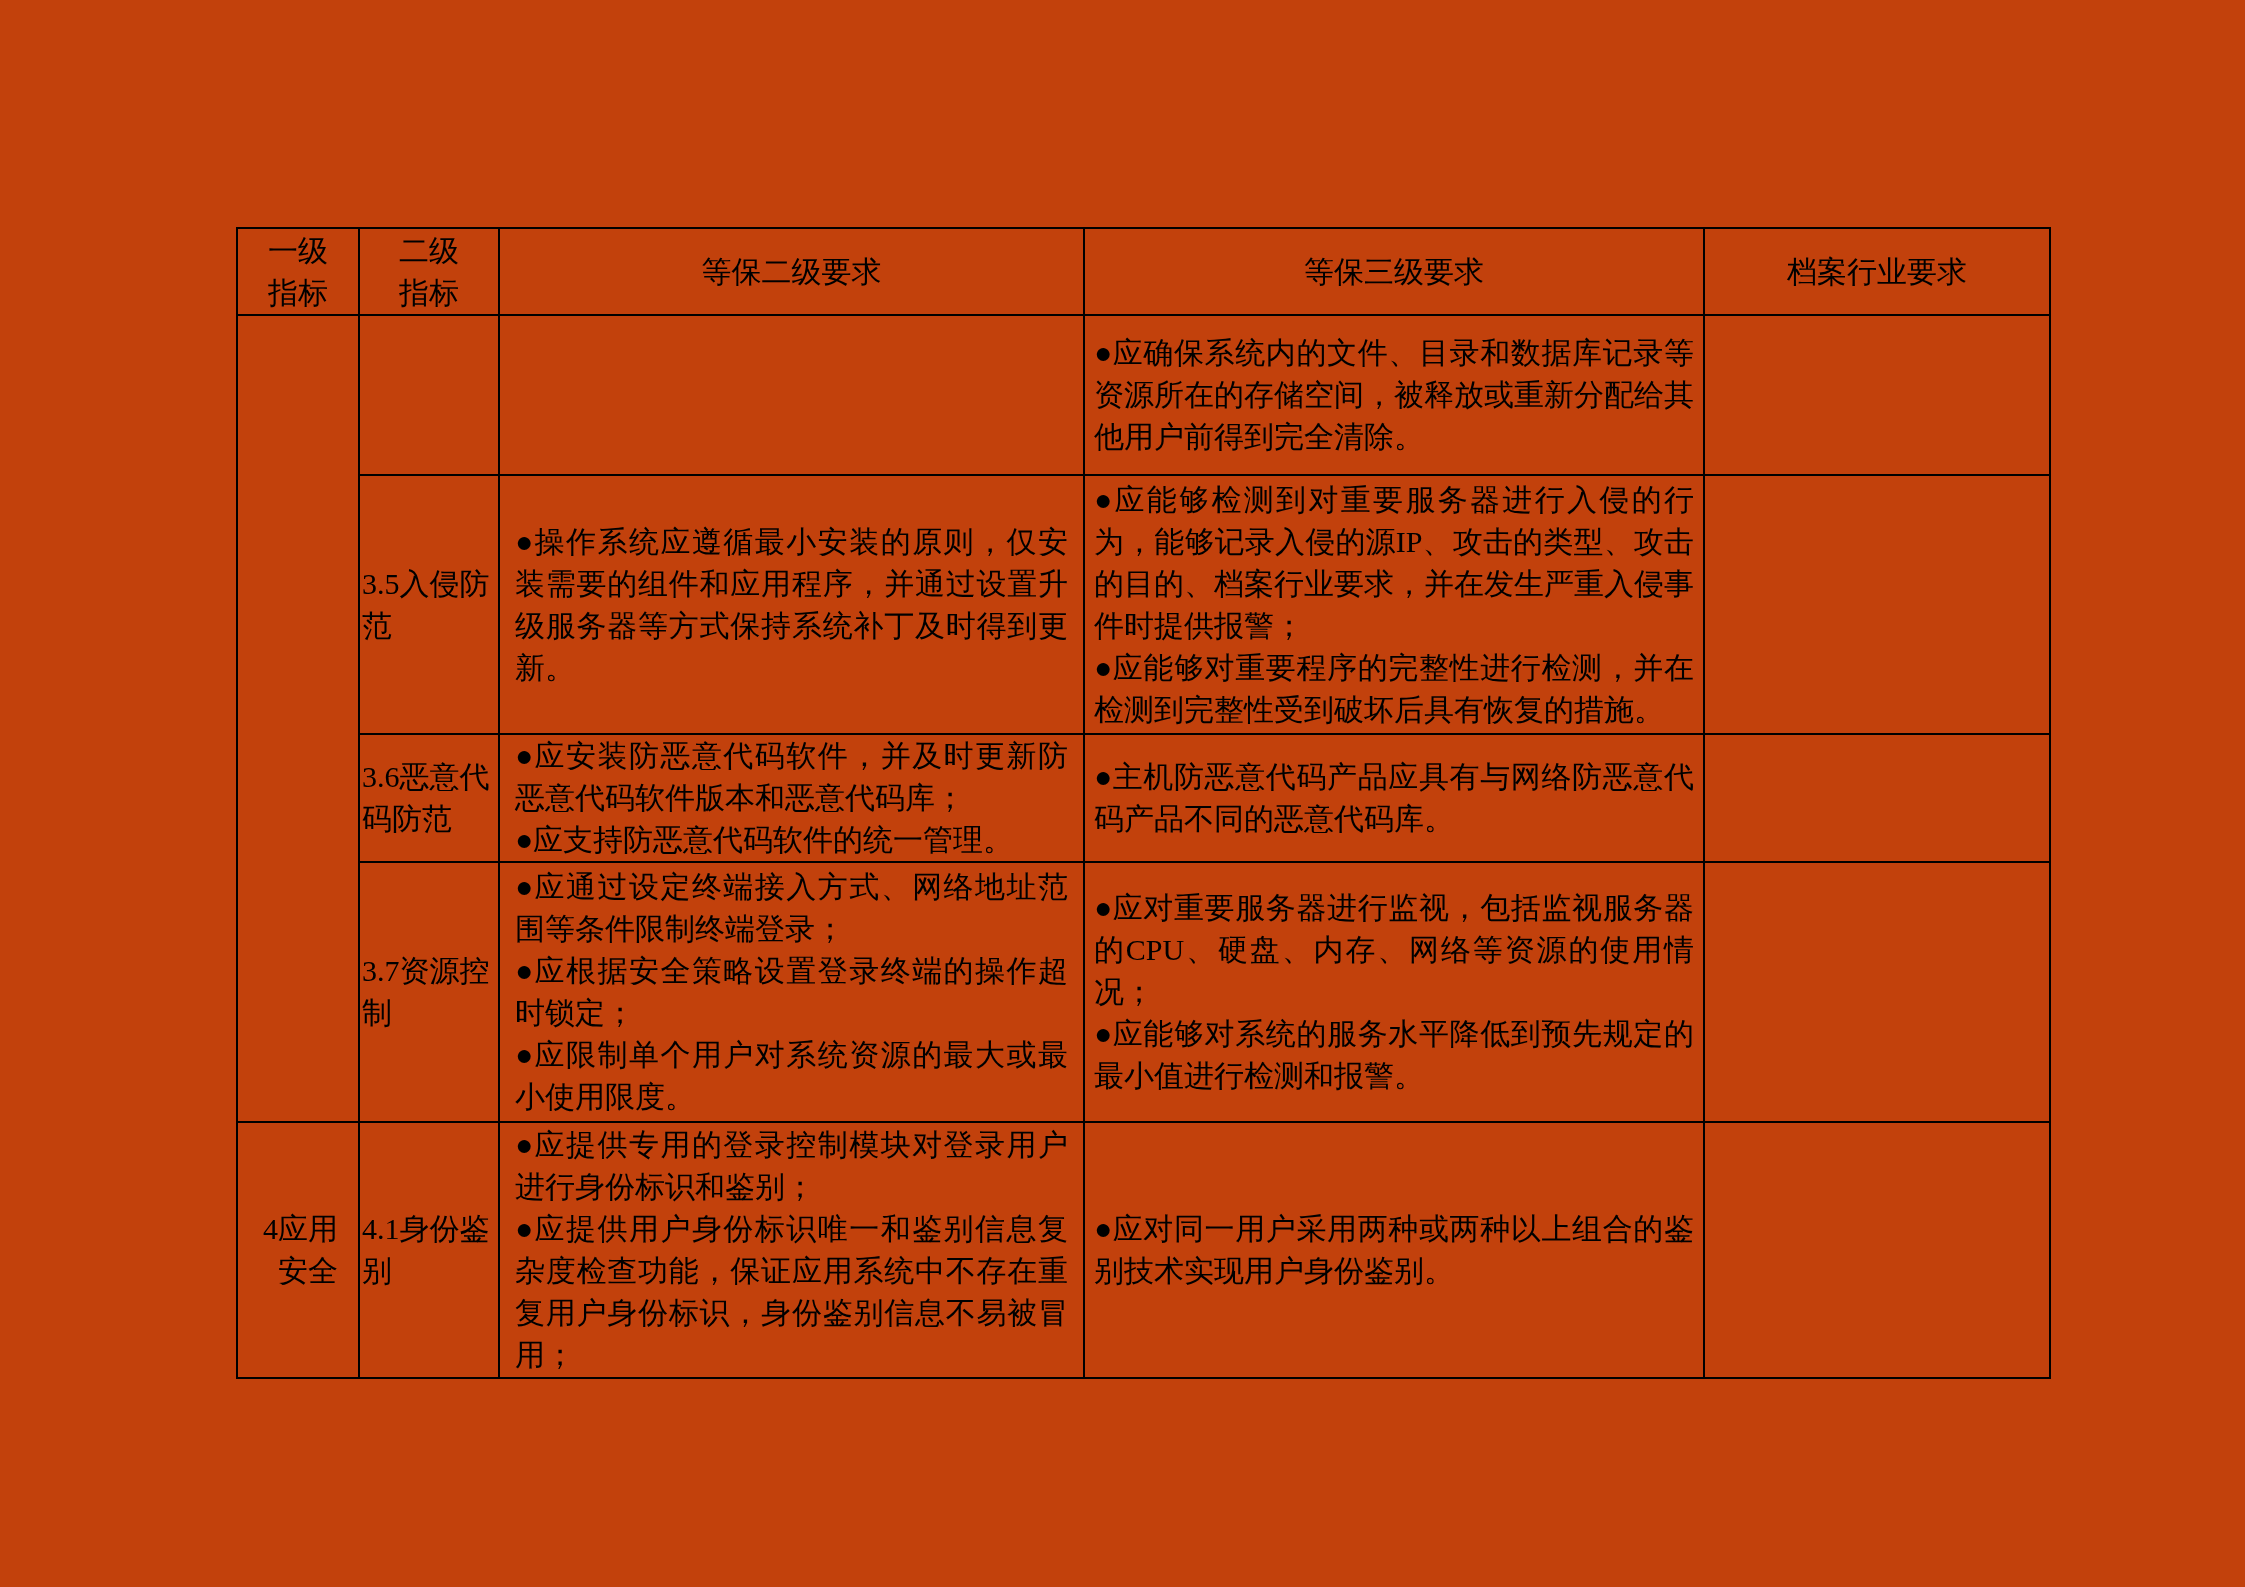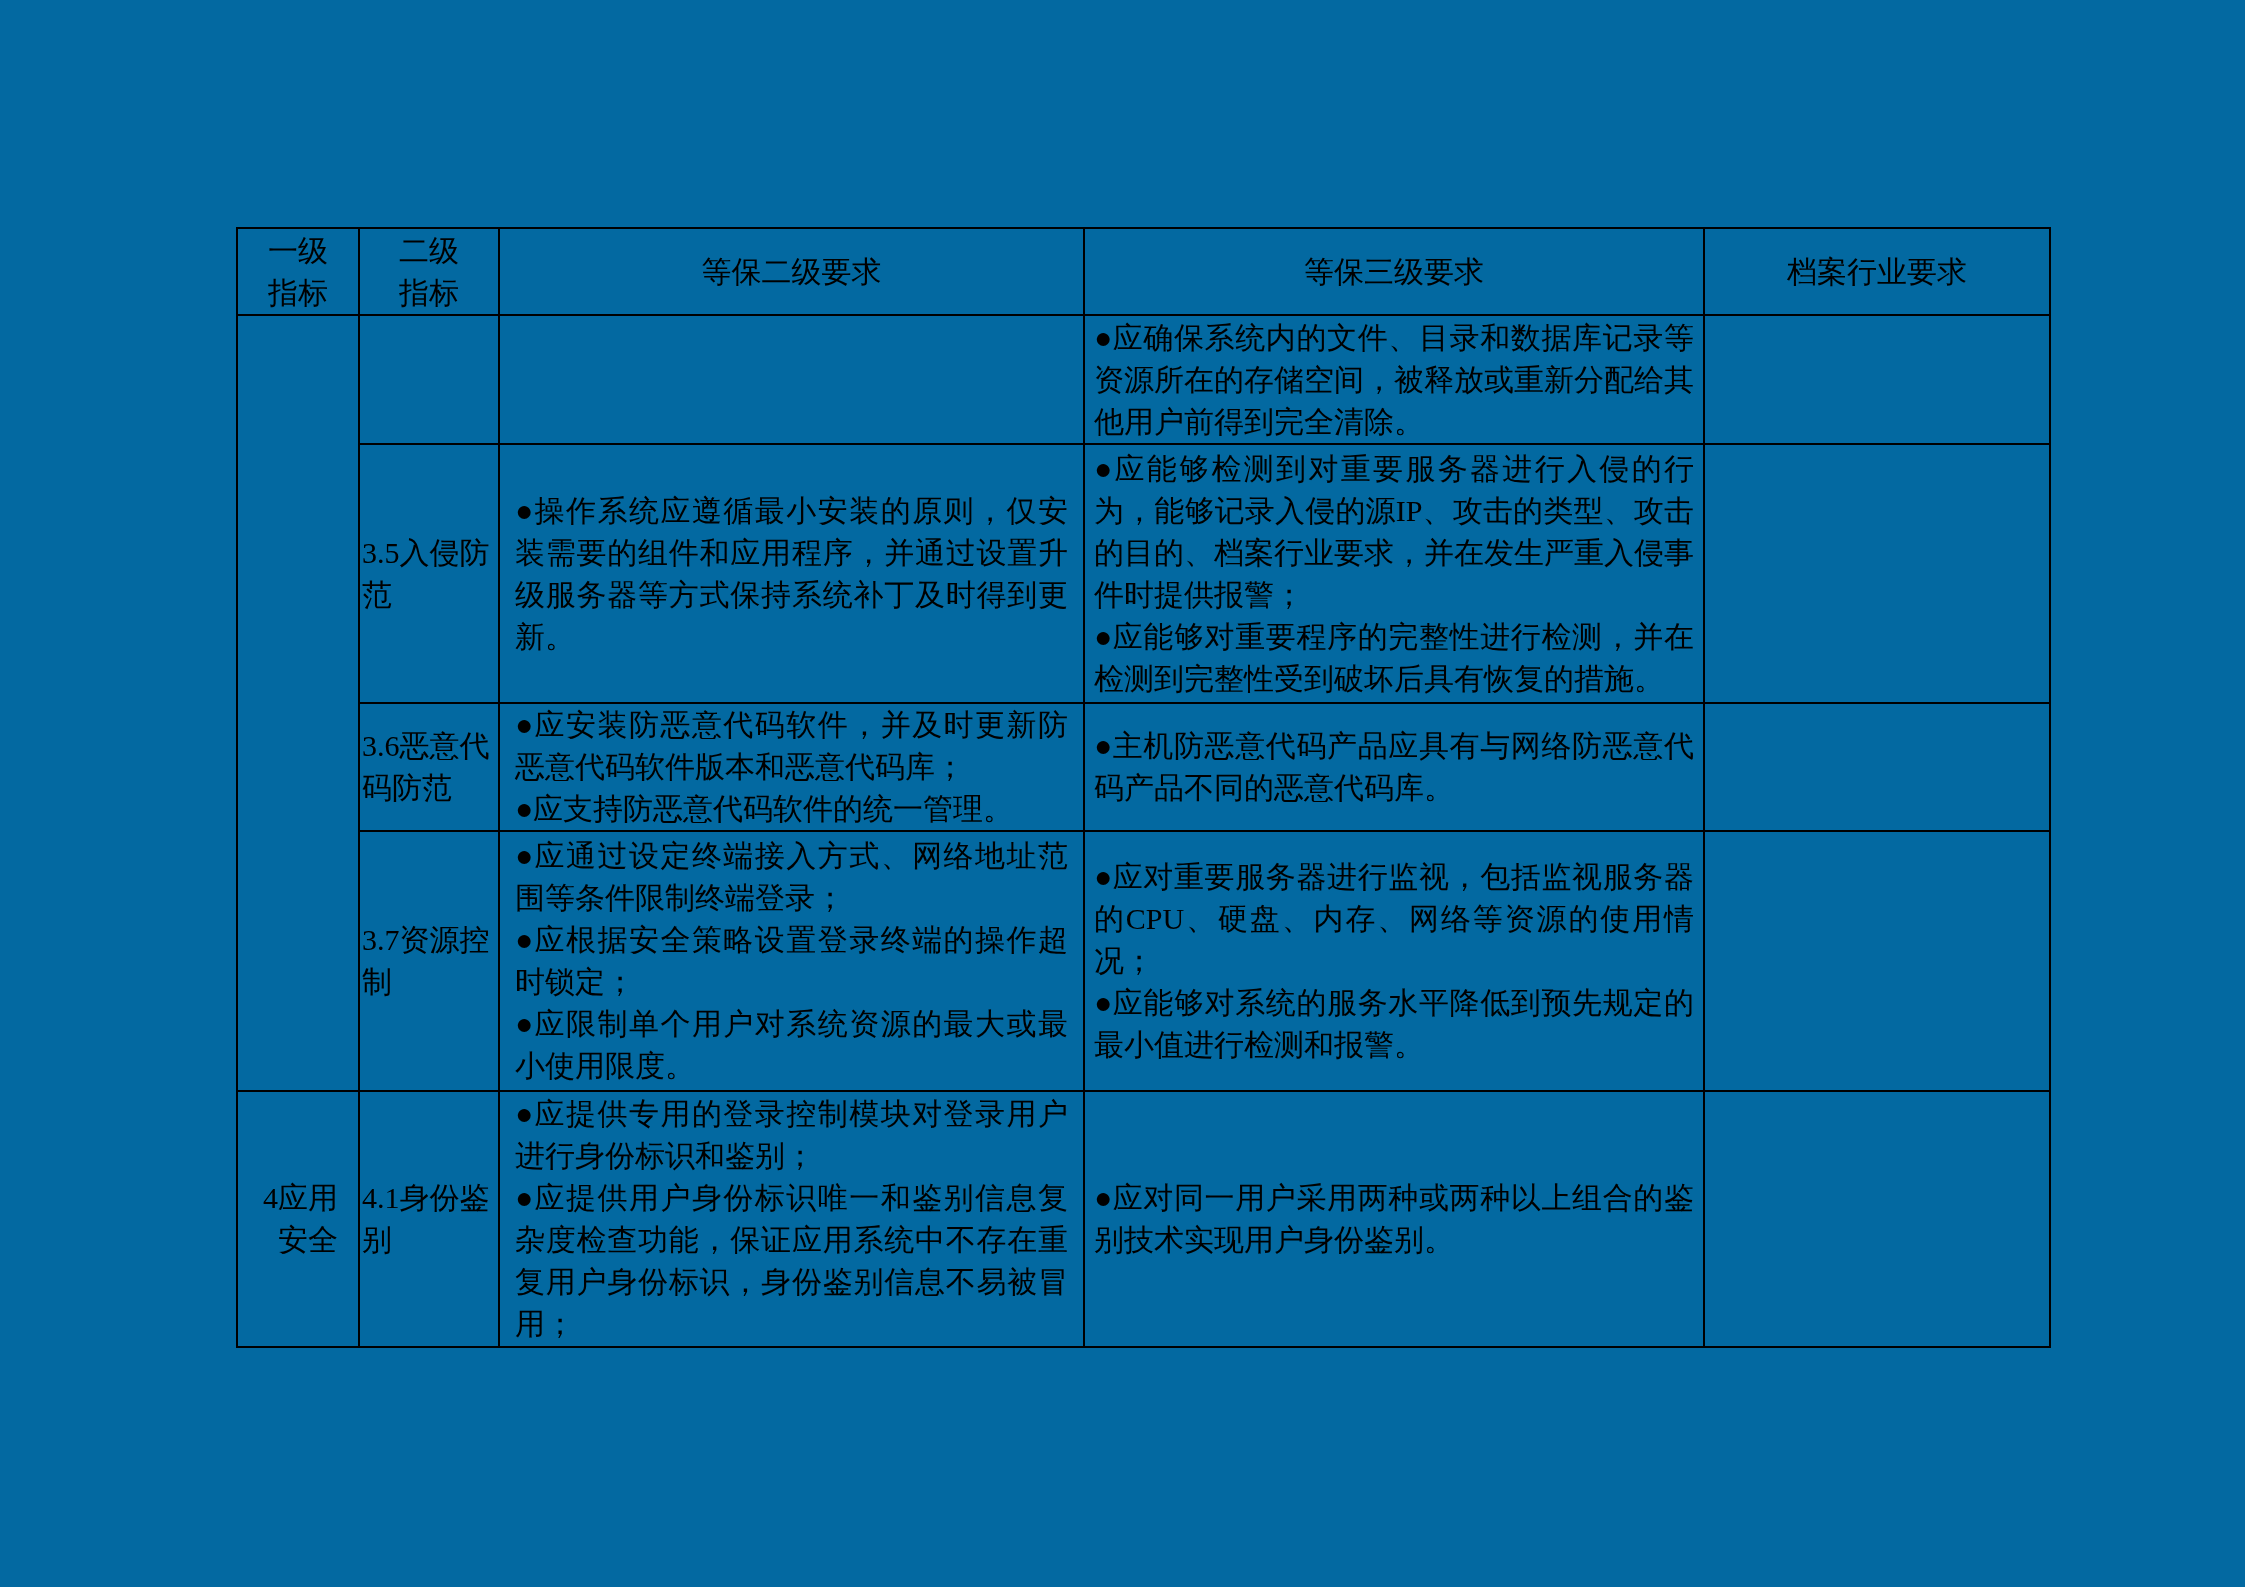--- a/index.html
+++ b/index.html
@@ -9,21 +9,21 @@
     width: 2245px;
     height: 1587px;
     overflow: hidden;
     font-family: "Liberation Serif", "DejaVu Serif", serif;
     color: #000000;
   }
   .page {
     position: relative;
     width: 2245px;
     height: 1587px;
-    background: #0369a1;
+    background: #c2410c;
   }
   table.req-table {
     position: absolute;
     left: 236px;
     top: 227px;
     border-collapse: collapse;
     table-layout: fixed;
     width: 1813px;
     font-size: 30px;
     line-height: 42px;
@@ -62,21 +62,21 @@
 
     <tbody>
         <tr style="height:87px">
       <th class="hdr hdr-narrow">一级指标</th>
       <th class="hdr hdr-narrow">二级指标</th>
       <th class="hdr">等保二级要求</th>
       <th class="hdr">等保三级要求</th>
       <th class="hdr">档案行业要求</th>
     </tr>
 
-    <tr style="height:129px">
+    <tr style="height:160px">
       <td class="c1" rowspan="4"></td>
       <td class="c2"></td>
       <td class="c3"></td>
       <td class="c4">
         <div class="para">●应确保系统内的文件、目录和数据库记录等资源所在的存储空间，被释放或重新分配给其他用户前得到完全清除。</div>
       </td>
       <td class="c5"></td>
     </tr>
 
     <tr style="height:259px">

